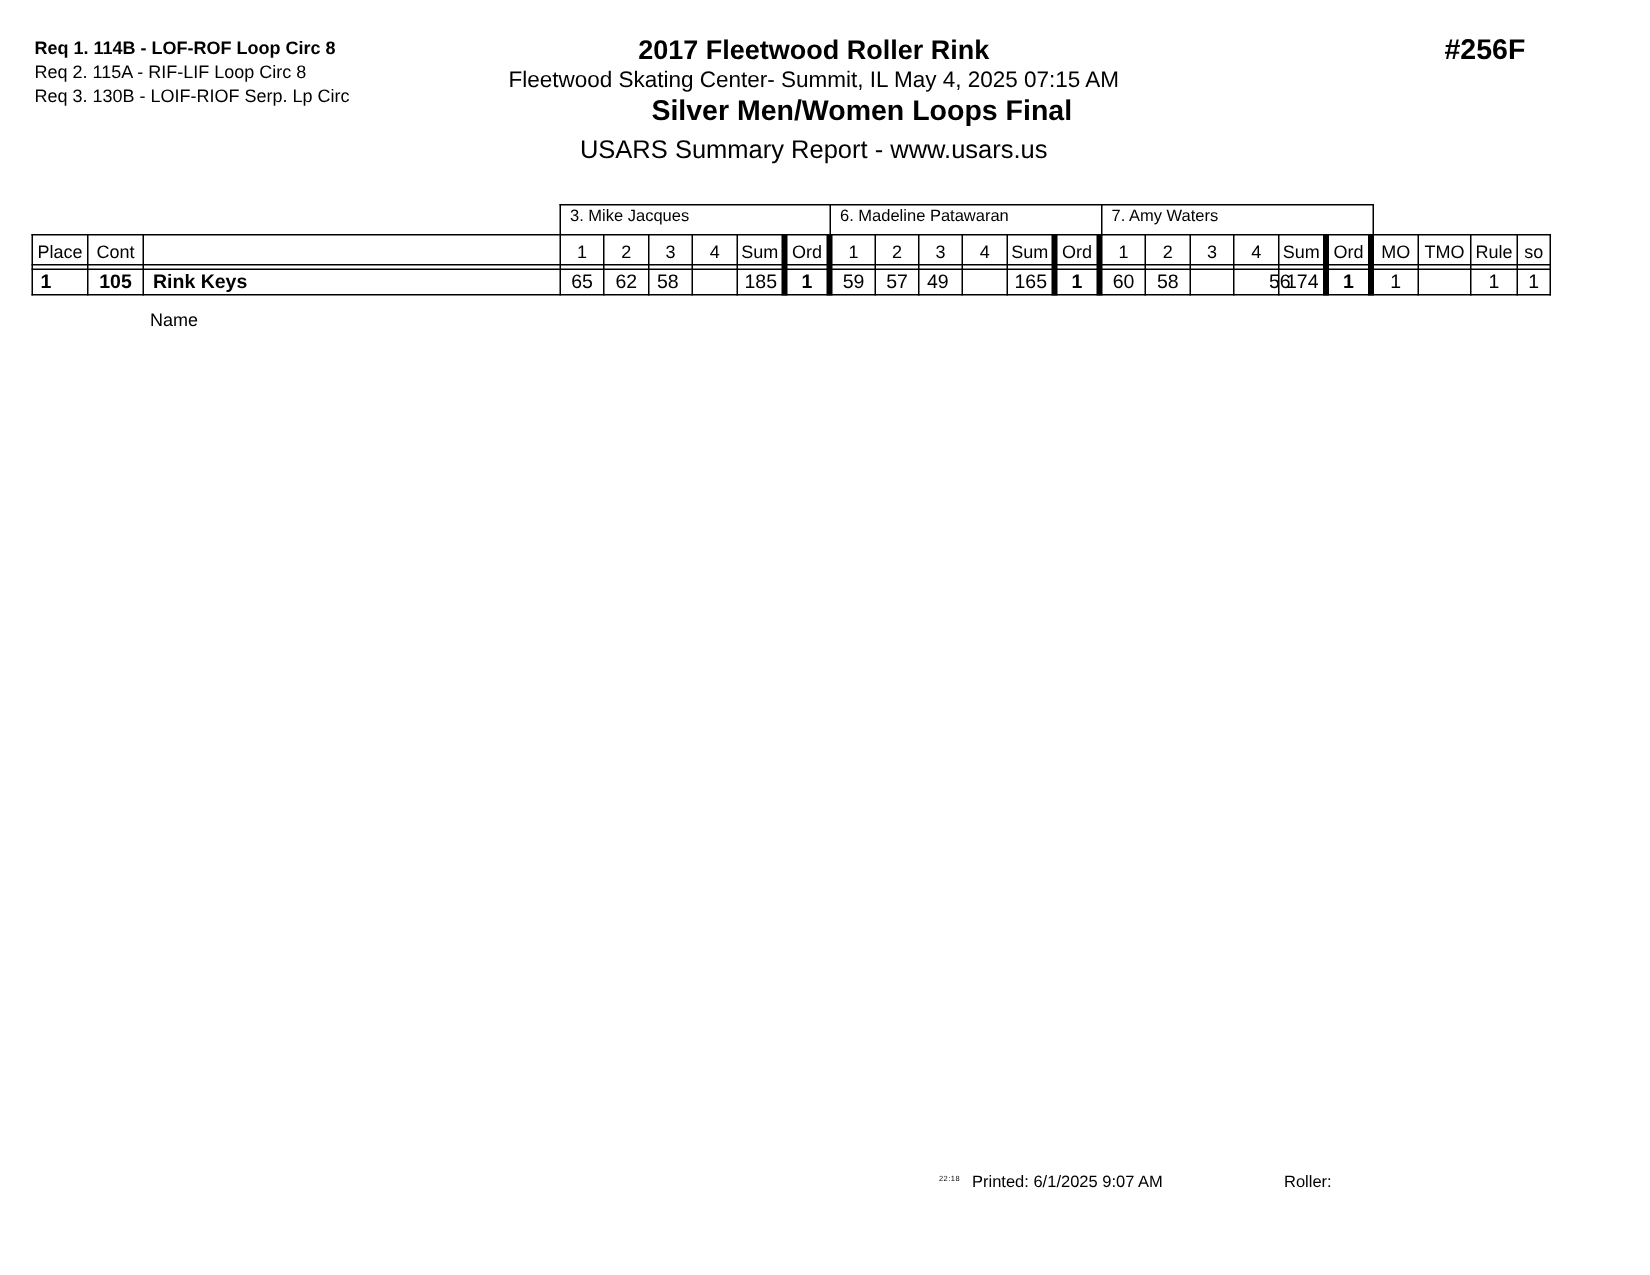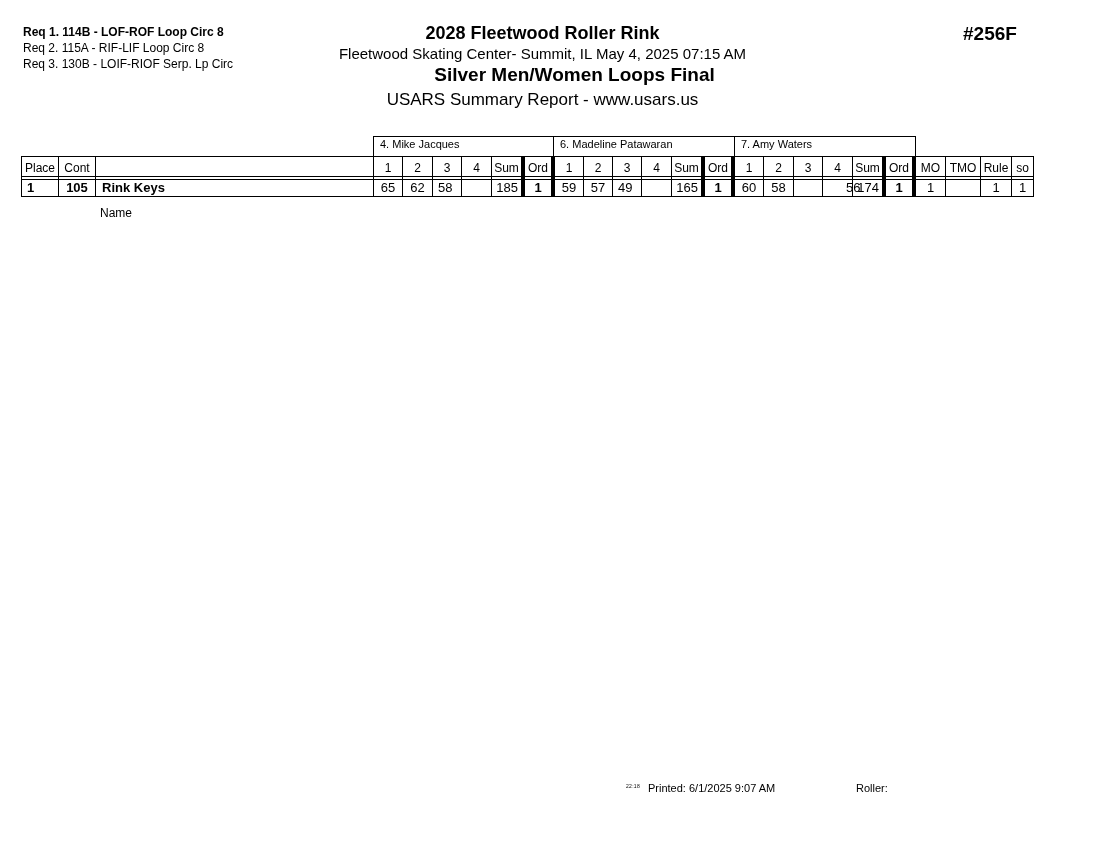--- a/index.html
+++ b/index.html
@@ -28,21 +28,21 @@
   .footer { top: 782px; font-size: 11px; }
   .tiny { font-size: 5px; top: 783px; left: 626px; letter-spacing: 0.3px; }
 </style>
 </head>
 <body>
 
 <div class="abs req" style="top:25px;font-weight:bold;">Req  1.  114B - LOF-ROF Loop Circ 8</div>
 <div class="abs req" style="top:41px;">Req  2.  115A - RIF-LIF Loop Circ 8</div>
 <div class="abs req" style="top:57px;">Req  3.  130B - LOIF-RIOF Serp. Lp Circ</div>
 
-<div class="abs center title1">2028 Fleetwood Roller Rink</div>
+<div class="abs center title1">2017 Fleetwood Roller Rink</div>
 <div class="abs center title2">Fleetwood Skating Center- Summit, IL  May 4, 2025  07:15 AM</div>
 <div class="abs center title3">Silver Men/Women Loops Final</div>
 <div class="abs center title4">USARS Summary Report - www.usars.us</div>
 <div class="abs event-no">#256F</div>
 
 <div>
 
   <div class="hline" style="left:373px; top:136px; width:543px;"></div>
   <div class="vline" style="left:373px; top:136px; height:61px;"></div>
   <div class="vline" style="left:553px; top:136px; height:21px;"></div>
@@ -80,21 +80,21 @@
   <div class="vline" style="left:852px; top:156px; height:41px;"></div>
   <div class="vthick" style="left:882px; top:156px; height:41px;"></div>
   <div class="vthick" style="left:912px; top:156px; height:41px;"></div>
 
   <div class="vline" style="left:945px; top:156px; height:41px;"></div>
   <div class="vline" style="left:980px; top:156px; height:41px;"></div>
   <div class="vline" style="left:1011px; top:156px; height:41px;"></div>
   <div class="vline" style="left:1033px; top:156px; height:41px;"></div>
 </div>
 
-<div class="cell judge-name" style="left:374px; top:137px; width:178px;">4.  Mike Jacques</div>
+<div class="cell judge-name" style="left:374px; top:137px; width:178px;">3.  Mike Jacques</div>
 <div class="cell judge-name" style="left:554px; top:137px; width:179px;">6.  Madeline Patawaran</div>
 <div class="cell judge-name" style="left:735px; top:137px; width:179px;">7.  Amy  Waters</div>
 
 <div class="cell hdr" style="left:22px; top:159px; width:36px;">Place</div>
 <div class="cell hdr" style="left:59px; top:159px; width:36px;">Cont</div>
 <div class="cell left" style="left:96px; top:159px; width:277px;margin-top:45px;">Name</div>
 
 <div class="cell hdr" style="left:374px; top:159px; width:28px;">1</div>
 <div class="cell hdr" style="left:403px; top:159px; width:29px;">2</div>
 <div class="cell hdr" style="left:433px; top:159px; width:28px;">3</div>

